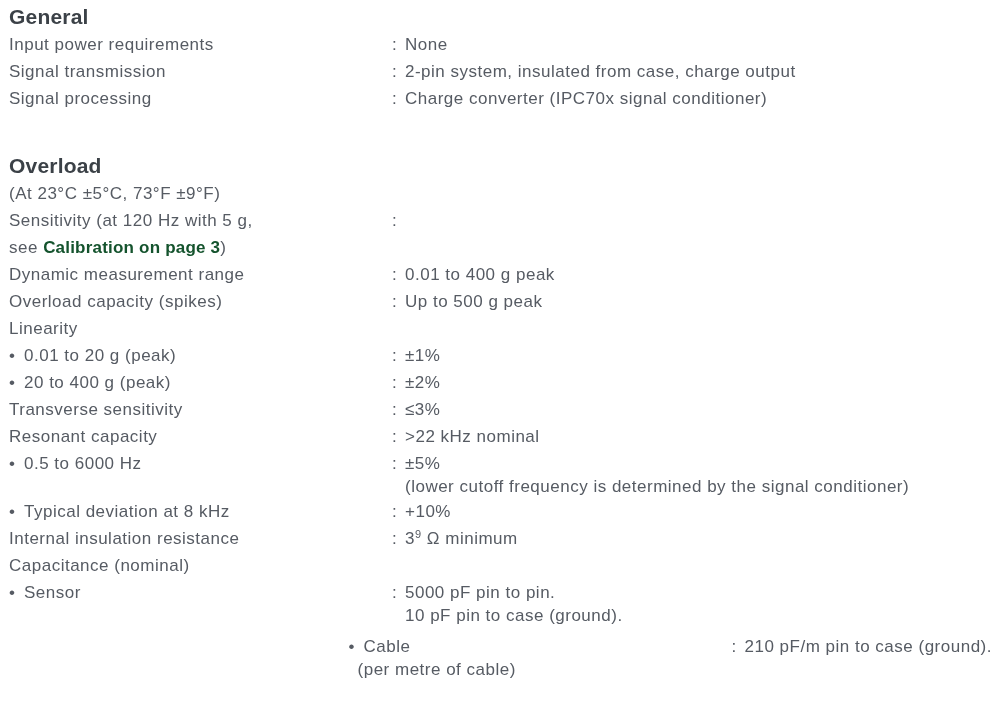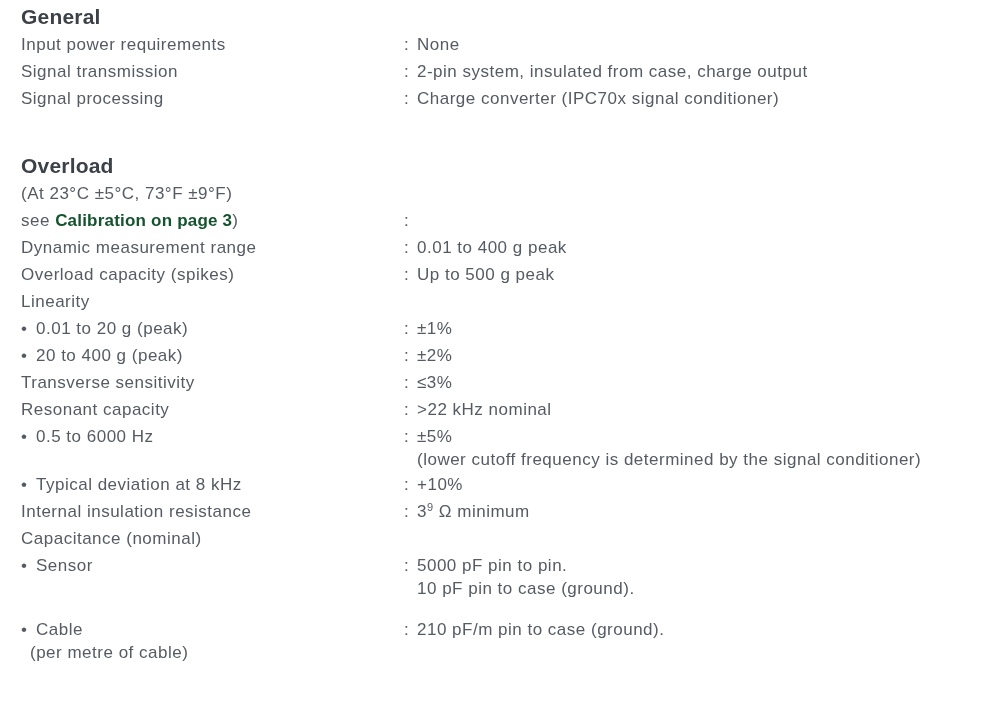--- a/index.html
+++ b/index.html
@@ -9,21 +9,21 @@
   }
   body {
     width: 992px;
     height: 710px;
     overflow: hidden;
   }
   .doc {
     box-sizing: border-box;
     width: 992px;
     height: 606px;
-    padding: 3px 0 0 21px;
+    padding: 3px 0 0 9px;
     font-family: "Liberation Sans", "DejaVu Sans", sans-serif;
     font-size: 17px;
     letter-spacing: 0.5px;
     color: #565b63;
   }
   .section-title {
     font-size: 21px;
     font-weight: 700;
     line-height: 28px;
     letter-spacing: 0.2px;
@@ -55,21 +55,21 @@
   .bold-ref {
     font-weight: 700;
     color: #14532d;
     letter-spacing: 0.2px;
   }
   .sup {
     font-size: 11px;
     vertical-align: 6px;
     line-height: 0;
   }
-  .row-cable { margin-top: 16px; }
+  .row-cable { margin-top: 6px; justify-content: flex-end; }
 </style>
 </head>
 <body>
 
 <div class="doc">
 
   <div>
     <div class="section-title">General</div>
 
     <div class="row">
@@ -99,20 +99,21 @@
 
   <div class="section-operating">
     <div class="section-title">Overload</div>
 
     <div class="row">
       <div class="label">(At 23°C ±5°C, 73°F ±9°F)</div>
     </div>
 
     <div class="row">
       <div class="label">
+        <div>Sensitivity (at 120 Hz with 5 g,</div>
         <div><span>see </span><span class="bold-ref">Calibration on page 3</span><span>)</span></div>
       </div>
       <div class="value">
         <span class="colon">:</span>
       </div>
     </div>
 
     <div class="row">
       <div class="label">Dynamic measurement range</div>
       <div class="value">

